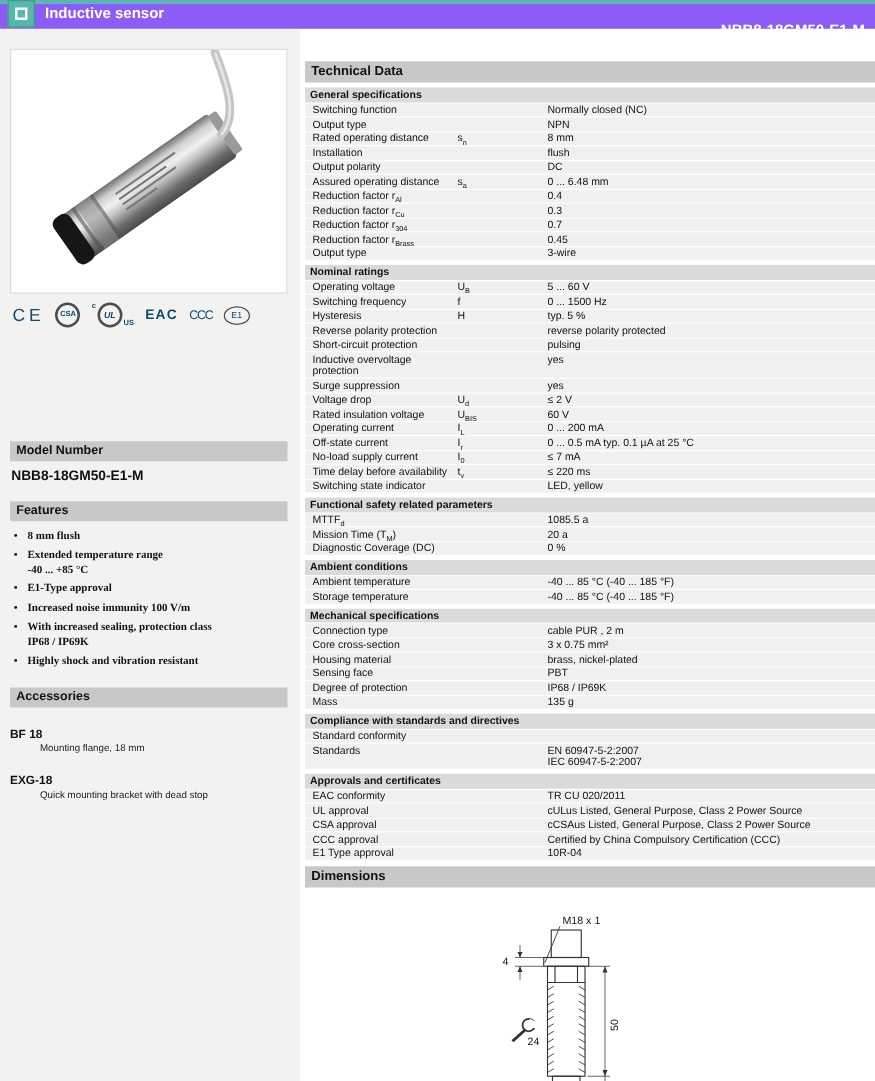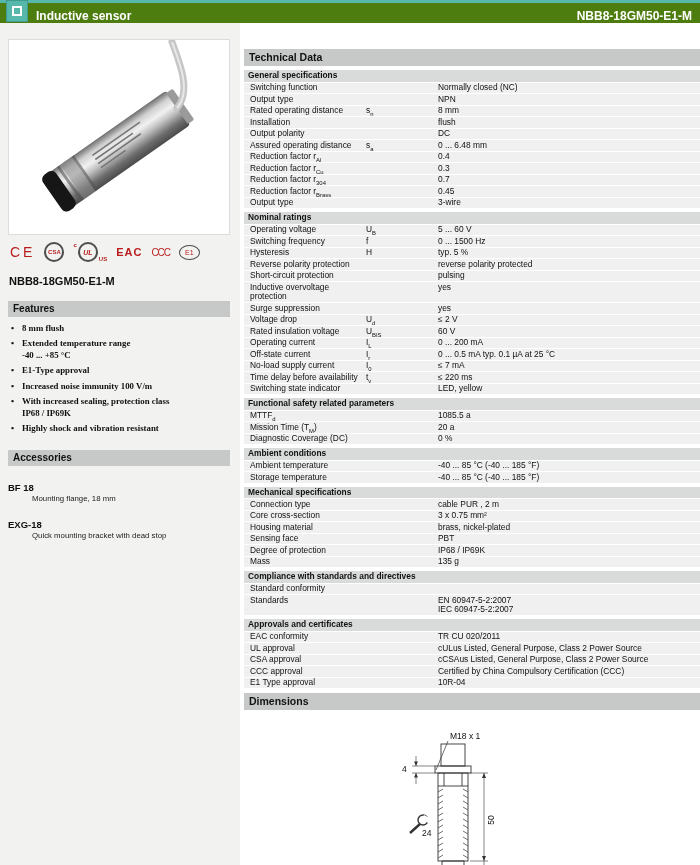--- a/index.html
+++ b/index.html
@@ -5,22 +5,22 @@
   * { box-sizing: border-box; margin: 0; padding: 0; }
   html,body { width:700px; height:865px; }
   body {
     font-family: "Liberation Sans", sans-serif;
     background:#f2f2f1;
     color:#111;
     overflow:hidden;
   }
   .topline { height:3px; background:#56b7ab; }
   .topbar {
-    height:20px; background:#4d7c0f; display:flex; align-items:flex-end;
-    position:relative; padding:0 8px 0 36px;
+    height:20px; background:#8b5cf6; display:flex; align-items:flex-start;
+    position:relative; padding:0 8px 0 36px;flex-direction:column;
   }
   .app-icon {
     position:absolute; left:6px; top:-3px; width:22px; height:22px;
     background:#56b7ab; border:1px solid #3f9a8f;
     display:flex; align-items:center; justify-content:center;
   }
   .app-icon .inner { width:10px; height:10px; border:2px solid #fff; }
   .topbar .title { color:#fff; font-weight:bold; font-size:12px; }
   .topbar .model { margin-left:auto; color:#fff; font-weight:bold; font-size:12px; }
 
@@ -28,21 +28,21 @@
   .left { width:222px; padding-top:16px; }
   .right { flex:1; background:#fff; padding:26px 4px 0 4px; }
 
   .bar {
     background:#c7c9c8; font-weight:bold; font-size:10px; color:#111;
     height:16px; line-height:16px; padding-left:5px;
   }
   .main-bar { font-size:10.5px; height:17px; line-height:17px; margin-bottom:4px; }
 
   .photo-box { width:222px; height:196px; background:#fff; border:1px solid #dcdcdc; overflow:hidden; }
-  .logos { height:34px; display:flex; align-items:center; gap:9px; color:#b91c1c; padding:2px;text-align:right; }
+  .logos { height:34px; display:flex; align-items:center; gap:9px; color:#0c4a6e; padding:2px;text-align:right; }
   .logos .ce { font-size:14px; letter-spacing:3px; }
   .circle {
     display:inline-flex; align-items:center; justify-content:center;
     width:20px; height:20px; border:2px solid #4b4e4d; border-radius:50%;
   }
   .csa { font-size:6px; font-weight:bold; }
   .ulwrap { display:inline-flex; align-items:flex-end; }
   .ulwrap .ul { font-size:7px; font-weight:bold; font-style:italic; }
   .ulwrap i { font-style:normal; font-size:6px; font-weight:bold; }
   .ulwrap .ulc { align-self:flex-start; margin-right:1px; }
@@ -126,20 +126,21 @@
       <span class="ulwrap">
           <i class="ulc">c</i>
           <span class="circle ul">UL</span>
           <i class="ulus">US</i>
         </span>
       <span class="eac">EAC</span>
       <span class="ccc">CCC</span>
       <span class="e1">E1</span>
     </div>
 
+    <div class="bar mn-bar">Model Number</div>
     <div class="mn-value">NBB8-18GM50-E1-M</div>
 
     <div class="bar feat-bar">Features</div>
     <ul class="features" id="features-list">
         <li>8 mm flush</li>
         <li>Extended temperature range
 -40 ... +85 °C</li>
         <li>E1-Type approval</li>
         <li>Increased noise immunity 100 V/m</li>
         <li>With increased sealing, protection class

